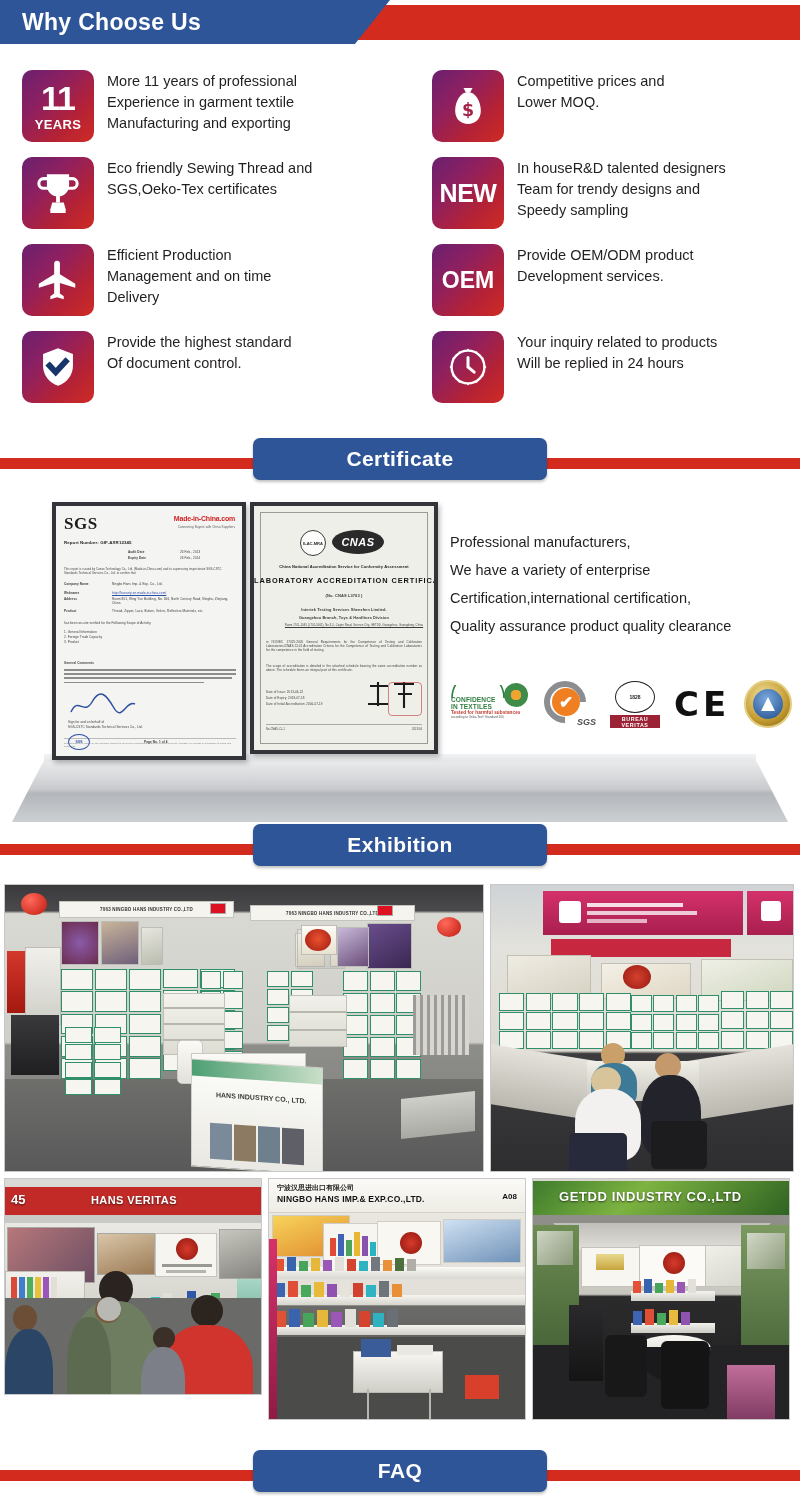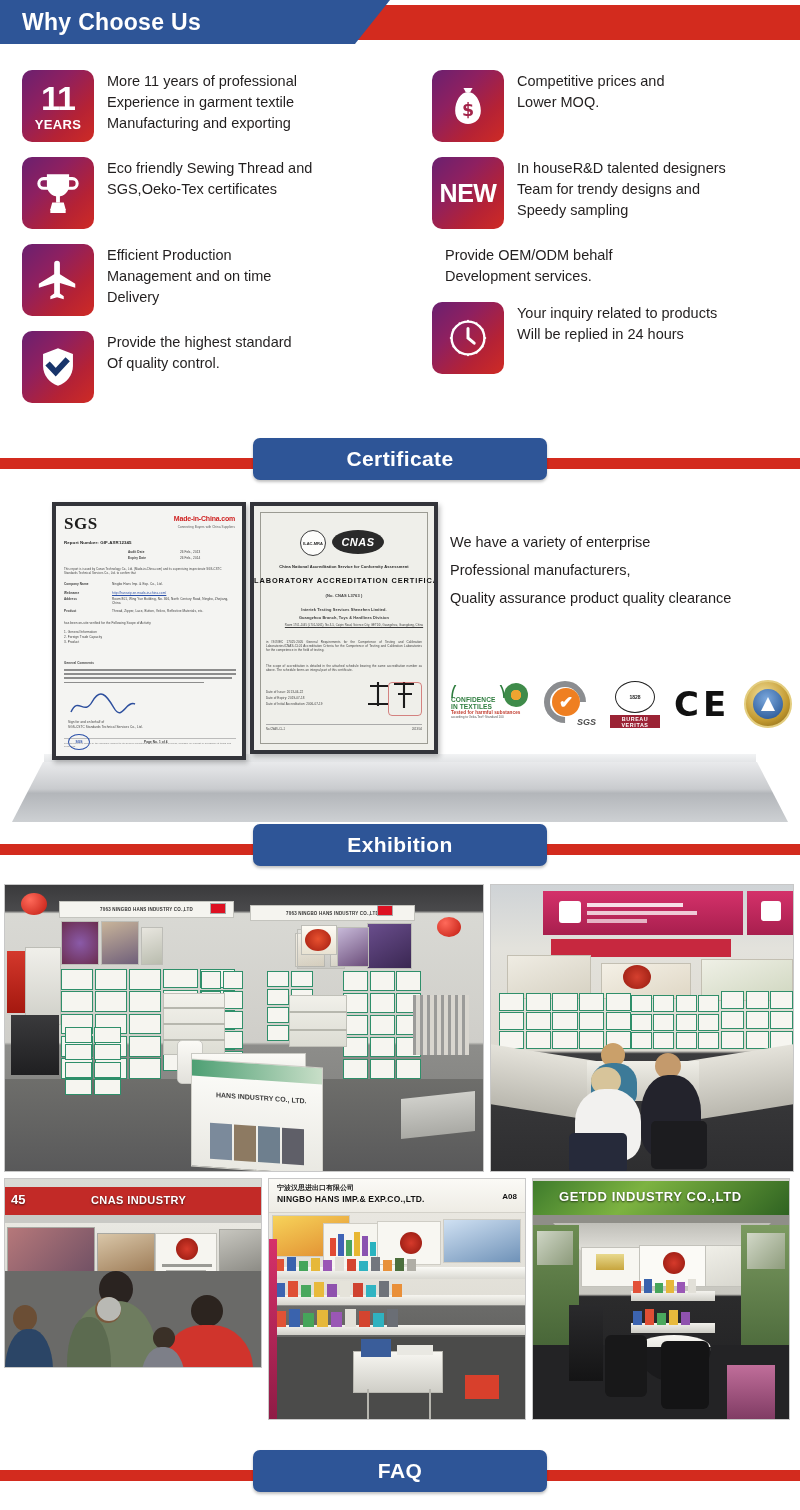--- a/index.html
+++ b/index.html
@@ -394,21 +394,21 @@
 
       <div class="feature">
         <div class="tile">
           <svg width="46" height="46" viewBox="0 0 24 24">
             <path d="M12 2.2 4.2 5.2v6.3c0 4.7 3.3 9 7.8 10.3 4.5-1.3 7.8-5.6 7.8-10.3V5.2z" fill="#ffffff"></path>
             <path d="M7.6 11.3l3.2 3.4 5.2-5.6" fill="none" stroke="#18356b" stroke-width="3.1" stroke-linecap="square"></path>
           </svg>
         </div>
         <div class="lines">
           <div>Provide the highest standard</div>
-          <div>Of quality control.</div>
+          <div>Of document control.</div>
         </div>
       </div>
 
     </div>
 
     <div class="wcu-col right">
 
       <div class="feature">
         <div class="tile">
           <svg width="44" height="44" viewBox="0 0 24 24">
@@ -428,22 +428,25 @@
           <span class="tile-word">NEW</span>
         </div>
         <div class="lines">
           <div>In houseR&amp;D talented designers</div>
           <div>Team for trendy designs and</div>
           <div>Speedy sampling</div>
         </div>
       </div>
 
       <div class="feature">
+        <div class="tile">
+          <span class="tile-word oem">OEM</span>
+        </div>
         <div class="lines">
-          <div>Provide OEM/ODM behalf</div>
+          <div>Provide OEM/ODM product</div>
           <div>Development services.</div>
         </div>
       </div>
 
       <div class="feature">
         <div class="tile">
           <svg width="48" height="48" viewBox="0 0 24 24" fill="none" stroke="#fff" stroke-width="1.2">
             <circle cx="12" cy="12" r="8.2"></circle>
             <path d="M12 7.2V12l3.1 2.6" stroke-width="1.5" stroke-linecap="round"></path>
             <circle cx="12" cy="3.4" r=".52" fill="#fff" stroke="none"></circle>
@@ -544,22 +547,23 @@
           <path d="M6 8h18M14 4v24M30 6h20M40 4v26M34 16h14M4 26h20" stroke="#1b1b1b" stroke-width="2.1" fill="none"></path>
         </svg>
         <span class="cp" style="right:12px;top:176px;width:34px;height:34px;border-radius:4px;border:1.6px solid rgba(190,40,40,.55);"></span>
         <span class="cp cp-line" style="left:12px;right:12px;top:218px;height:1px;background:#aaa;width:auto;"></span>
         <span class="cp cp-txt" style="left:12px;top:222px;font-size:2.6px;">No.CNAS-CL-1</span>
         <span class="cp cp-txt" style="right:12px;top:222px;font-size:2.6px;">2013/04</span>
       </div>
     </div>
 
     <div class="cert-text">
+      <div>Professional manufacturers,</div>
       <div>We have a variety of enterprise</div>
-      <div>Professional manufacturers,</div>
+      <div>Certification,international certification,</div>
       <div>Quality assurance product quality clearance</div>
     </div>
 
     <div class="logo-row">
 
       <div class="logo-oeko">
         <div class="flower"></div>
         <svg width="56" height="14" viewBox="0 0 56 14" style="position:absolute;left:0;top:2px;">
           <path d="M2 13 A26 26 0 0 1 54 13" fill="none" stroke="#2f7d3f" stroke-width="1.6"></path>
         </svg>
@@ -819,25 +823,25 @@
         <div class="head" style="left:164px;top:168px;width:26px;height:26px;background:#c49a6c;"></div>
         <div class="person" style="left:150px;top:190px;width:60px;height:82px;background:#23232c;"></div>
 
         <div style="position:absolute;left:160px;top:236px;width:56px;height:48px;background:#1c1c1f;border-radius:5px;"></div>
         <div style="position:absolute;left:78px;top:248px;width:58px;height:40px;background:#262a3a;border-radius:5px;"></div>
       </div>
     </div>
 
     <div class="exh-row">
 
-      <div class="photo" style="width:258px;height:190px;">
+      <div class="photo" style="width:258px;height:217px;">
         <div style="position:absolute;inset:0;background:linear-gradient(180deg,#dadbd6 0%,#ccccc6 40%,#8f8f8b 100%);"></div>
         <div style="position:absolute;left:0;top:8px;width:100%;height:28px;background:#c22a27;">
           <span class="cap" style="left:6px;top:5px;font-size:13px;">45</span>
-          <span class="cap" style="left:86px;top:7px;font-size:11px;letter-spacing:.4px;">CNAS INDUSTRY</span>
+          <span class="cap" style="left:86px;top:7px;font-size:11px;letter-spacing:.4px;">HANS VERITAS</span>
         </div>
         <div style="position:absolute;left:0;top:36px;width:100%;height:8px;background:#c9c9c5;"></div>
 
         <div style="position:absolute;left:0;top:44px;width:100%;height:112px;background:linear-gradient(180deg,#e9e8e2,#cfcec7);"></div>
         <div style="position:absolute;left:2px;top:48px;width:88px;height:56px;background:linear-gradient(135deg,#b6787a,#6c4e63);border:1px solid #a8a8a2;"></div>
         <div style="position:absolute;left:92px;top:54px;width:58px;height:42px;background:linear-gradient(160deg,#d9c6a8,#9c7a55);border:1px solid #a8a8a2;"></div>
         <div style="position:absolute;left:150px;top:54px;width:62px;height:44px;background:#f6f5f0;border:1px solid #c5c4bd;">
           <div style="position:absolute;left:20px;top:4px;width:22px;height:22px;border-radius:50%;background:radial-gradient(circle,#d63a2b,#8f170e);"></div>
           <div style="position:absolute;left:6px;top:30px;width:50px;height:3px;background:#9a9a95;"></div>
           <div style="position:absolute;left:10px;top:36px;width:40px;height:3px;background:#b5b5b0;"></div>

